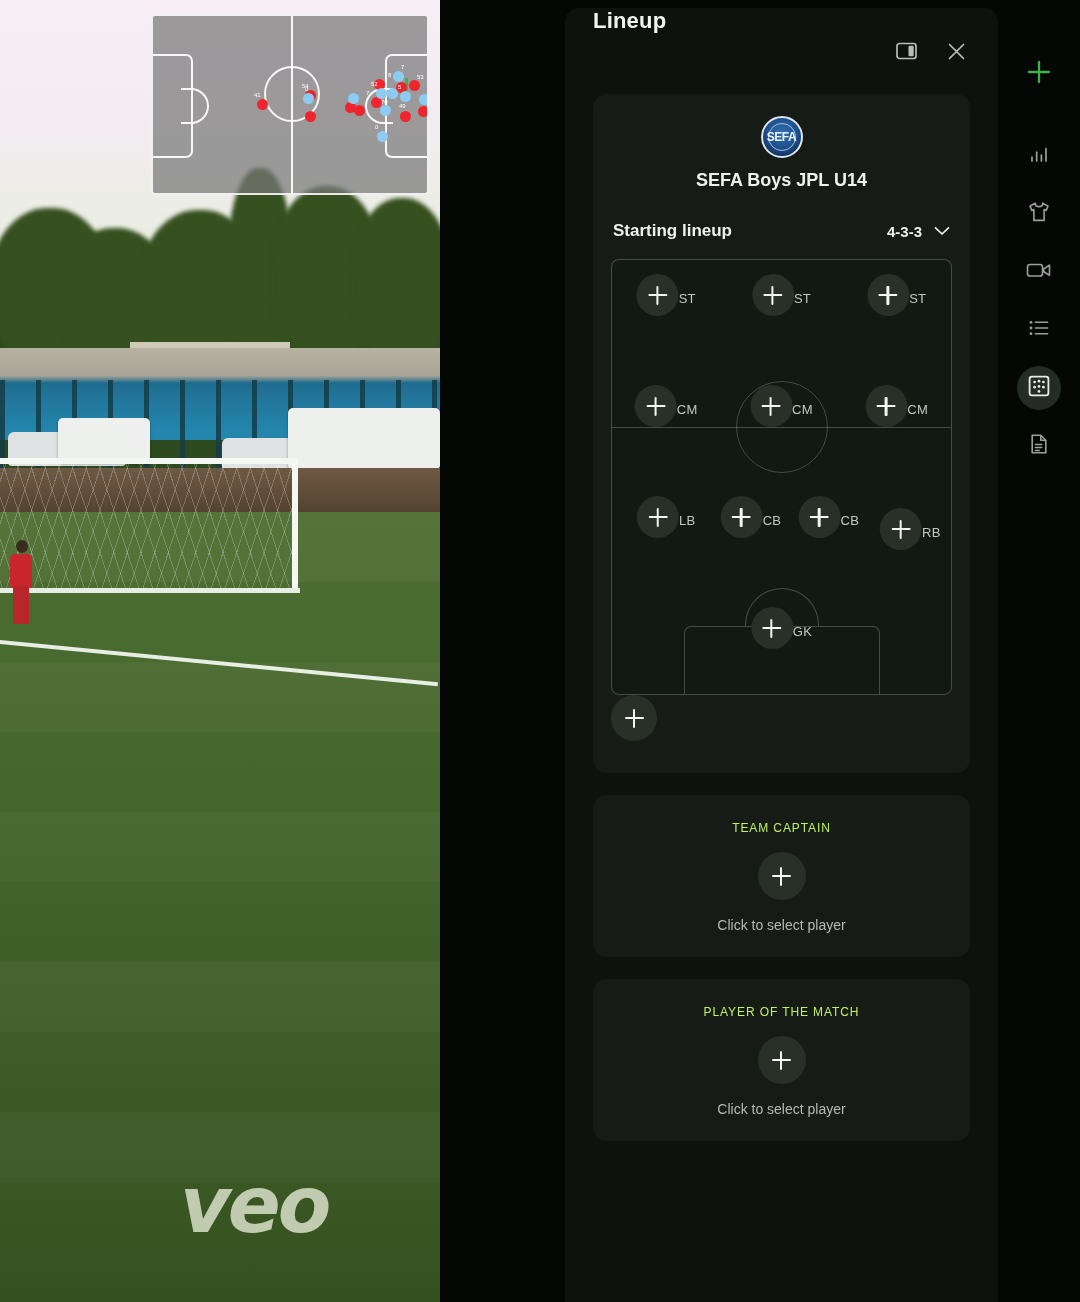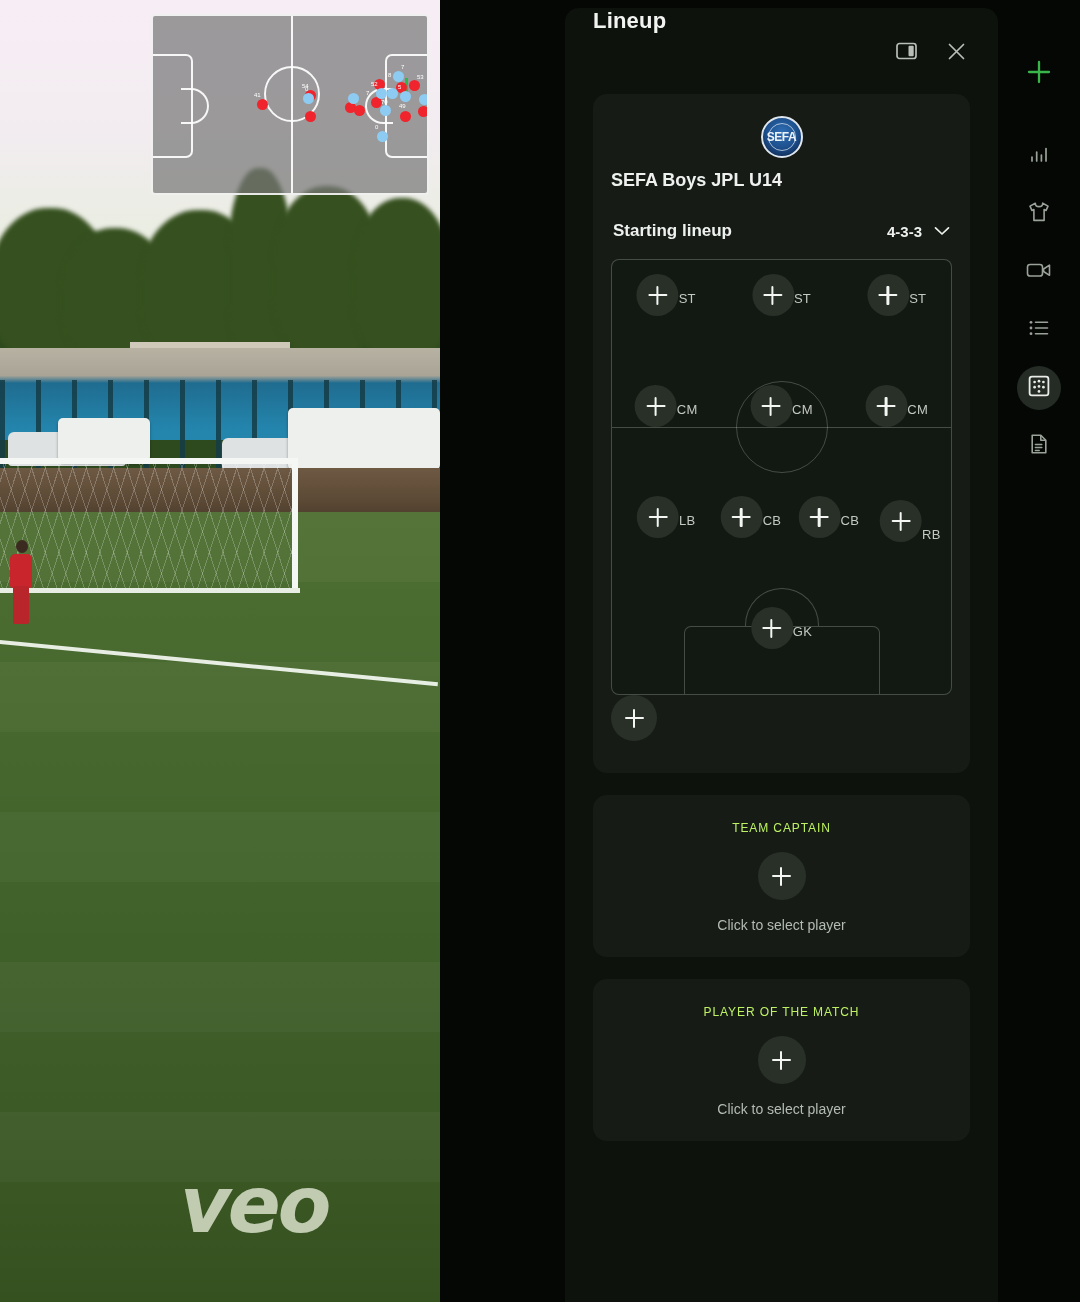--- a/index.html
+++ b/index.html
@@ -159,21 +159,21 @@
   .crest-inner {
     width:28px; height:28px; border-radius:50%;
     border:1px solid rgba(225,235,245,.7);
     display:flex; align-items:center; justify-content:center;
   }
   .crest-text {
     font-size:12px; font-weight:bold; color:#eef3f8;
     letter-spacing:-.4px; font-family:"Liberation Sans",sans-serif;
   }
   .team-name {
-    text-align:left; font-size:18px; font-weight:bold; color:#eef1ee;
+    text-align:center; font-size:18px; font-weight:bold; color:#eef1ee;
     margin-bottom:30px;
   }
   .lineup-row {
     display:flex; align-items:center; justify-content:space-between;
     padding:0 2px; margin-bottom:18px;
   }
   .lineup-label { font-size:17px; font-weight:bold; color:#eef1ee; }
   .formation-sel {
     display:flex; align-items:center; gap:12px; cursor:pointer;
   }
@@ -463,21 +463,21 @@
               <span class="plus-glyph"></span>
             </div>
           <div class="pos-label">CB</div>
         </div>
         <div class="pos" style="left:64%; top:236px;">
           <div class="pos-btn">
               <span class="plus-glyph"></span>
             </div>
           <div class="pos-label">CB</div>
         </div>
-        <div class="pos" style="left:88%; top:240px;align-items:flex-end;">
+        <div class="pos" style="left:88%; top:248px;">
           <div class="pos-btn">
               <span class="plus-glyph"></span>
             </div>
           <div class="pos-label">RB</div>
         </div>
 
         <div class="pos" style="left:50%; top:347px;">
           <div class="pos-btn">
               <span class="plus-glyph"></span>
             </div>

